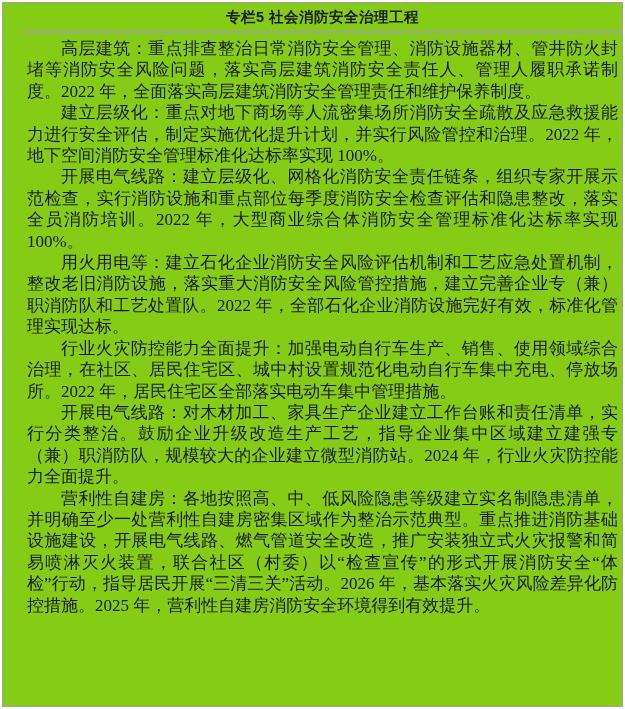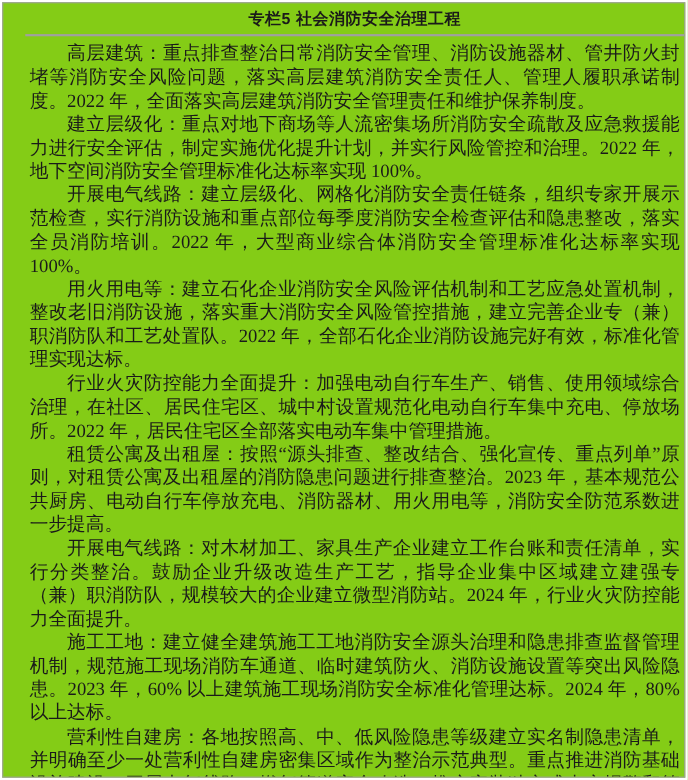--- a/index.html
+++ b/index.html
@@ -55,19 +55,17 @@
   <div class="box">
     <div class="title-row">
       <div class="title">专栏5 社会消防安全治理工程</div>
     </div>
     <div class="body">
       <p class="para"><span>高层建筑：</span><span>重点排查整治日常消防安全管理、消防设施器材、管井防火封堵等消防安全风险问题，落实高层建筑消防安全责任人、管理人履职承诺制度。2022 年，全面落实高层建筑消防安全管理责任和维护保养制度。</span></p>
       <p class="para"><span>建立层级化：</span><span>重点对地下商场等人流密集场所消防安全疏散及应急救援能力进行安全评估，制定实施优化提升计划，并实行风险管控和治理。2022 年，地下空间消防安全管理标准化达标率实现 100%。</span></p>
       <p class="para"><span>开展电气线路：</span><span>建立层级化、网格化消防安全责任链条，组织专家开展示范检查，实行消防设施和重点部位每季度消防安全检查评估和隐患整改，落实全员消防培训。2022 年，大型商业综合体消防安全管理标准化达标率实现 100%。</span></p>
       <p class="para"><span>用火用电等：</span><span>建立石化企业消防安全风险评估机制和工艺应急处置机制，整改老旧消防设施，落实重大消防安全风险管控措施，建立完善企业专（兼）职消防队和工艺处置队。2022 年，全部石化企业消防设施完好有效，标准化管理实现达标。</span></p>
       <p class="para"><span>行业火灾防控能力全面提升：</span><span>加强电动自行车生产、销售、使用领域综合治理，在社区、居民住宅区、城中村设置规范化电动自行车集中充电、停放场所。2022 年，居民住宅区全部落实电动车集中管理措施。</span></p>
-      <p class="para"><span>租赁公寓及出租屋：</span><span>按照“源头排查、整改结合、强化宣传、重点列单”原则，对租赁公寓及出租屋的消防隐患问题进行排查整治。2023 年，基本规范公共厨房、电动自行车停放充电、消防器材、用火用电等，消防安全防范系数进一步提高。</span></p>
       <p class="para"><span>开展电气线路：</span><span>对木材加工、家具生产企业建立工作台账和责任清单，实行分类整治。鼓励企业升级改造生产工艺，指导企业集中区域建立建强专（兼）职消防队，规模较大的企业建立微型消防站。2024 年，行业火灾防控能力全面提升。</span></p>
-      <p class="para"><span>施工工地：</span><span>建立健全建筑施工工地消防安全源头治理和隐患排查监督管理机制，规范施工现场消防车通道、临时建筑防火、消防设施设置等突出风险隐患。2023 年，60% 以上建筑施工现场消防安全标准化管理达标。2024 年，80% 以上达标。</span></p>
       <p class="para"><span>营利性自建房：</span><span>各地按照高、中、低风险隐患等级建立实名制隐患清单，并明确至少一处营利性自建房密集区域作为整治示范典型。重点推进消防基础设施建设，开展电气线路、燃气管道安全改造，推广安装独立式火灾报警和简易喷淋灭火装置，联合社区（村委）以“检查宣传”的形式开展消防安全“体检”行动，指导居民开展“三清三关”活动。2026 年，基本落实火灾风险差异化防控措施。2025 年，营利性自建房消防安全环境得到有效提升。</span></p>
     </div>
   </div>
 </div>
 
 </body></html>

